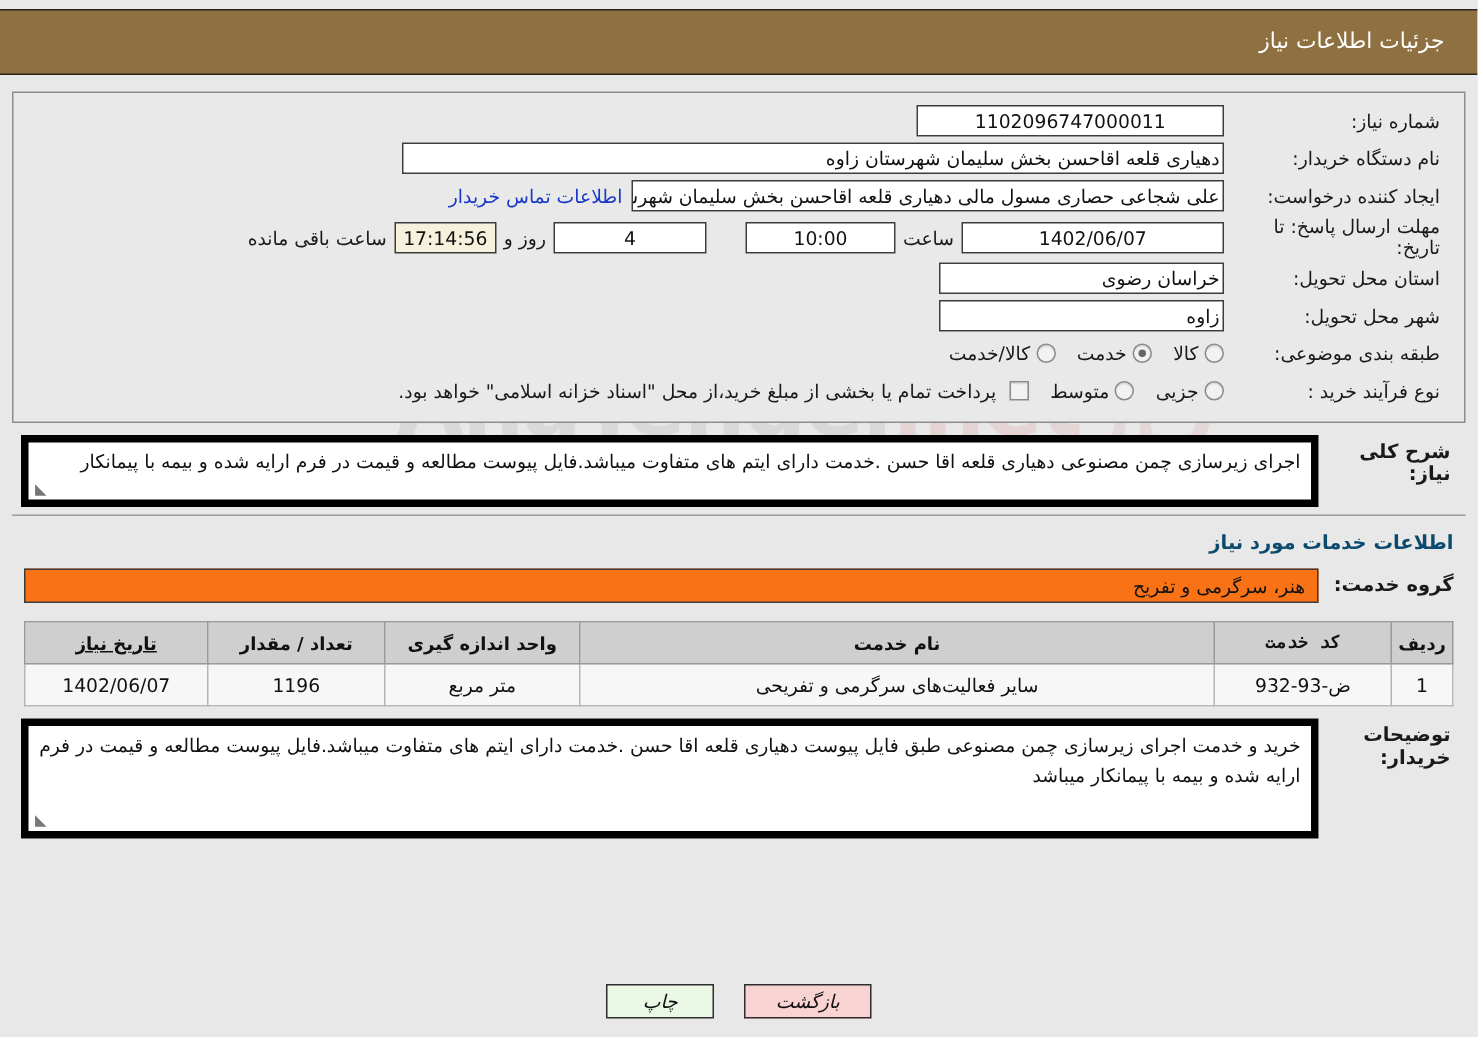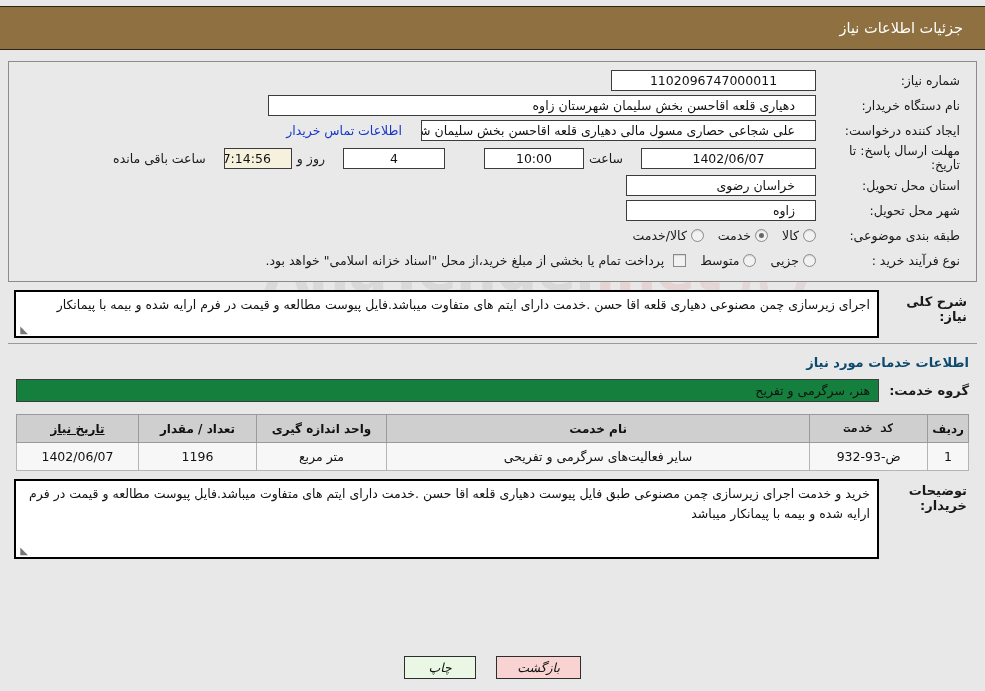--- a/index.html
+++ b/index.html
@@ -104,25 +104,24 @@
     padding-right: 6px;
     white-space: nowrap;
   }
   .fld {
     border: 1px solid #3c3c3c;
     background: #ffffff;
     height: 21px;
     line-height: 19px;
     font-size: 12.5px;
     color: #111;
-    padding: 0 20px;
+    padding: 0 2px;
     text-align: center;
     overflow: hidden;
     white-space: nowrap;
-    margin-left: 13px;
   }
   .fld.rightalign { text-align: right; }
   .fld.beige { background: #f5f1dc; }
 
   .inline-txt {
     font-size: 12.5px;
     color: #1a1a1a;
     padding: 0 5px;
     white-space: nowrap;
   }
@@ -181,21 +180,21 @@
 
   
   .ta-row { display: flex; align-items: flex-start; padding: 6px 6px; }
   .ta-lbl {
     width: 92px; flex: 0 0 92px;
     font-size: 13px; font-weight: bold; color: #1a1a1a;
     text-align: right; padding-top: 4px; padding-right: 4px;
   }
   .ta {
     flex: 1;
-    border: 2px solid #000000;
+    border: 5px solid #000000;
     background: #fff;
     font-size: 12.5px;
     color: #111;
     line-height: 20px;
     padding: 3px 7px 10px 7px;
     text-align: right;
     position: relative;
     overflow: hidden;
     white-space: pre-wrap;
   }
@@ -234,21 +233,21 @@
     color: #111;
     font-size: 12.5px;
   }
 
   
   .grp-row { display: flex; align-items: center; padding: 4px 8px 8px 8px; }
   .grp-lbl { font-size: 13px; font-weight: bold; color: #1a1a1a; padding-left: 10px; white-space: nowrap; }
   .grp-fld {
     flex: 1;
     border: 1px solid #3c3c3c;
-    background: #15803d;
+    background: #f97316;
     height: 23px;
     line-height: 21px;
     font-size: 12.5px;
     padding: 0 8px;
     text-align: right;
     color: #111;
   }
 
   
   .footer {

